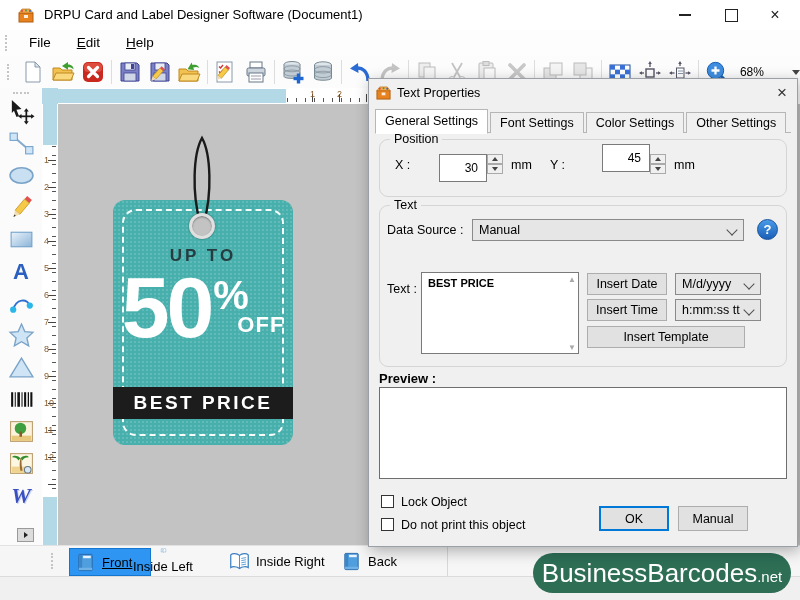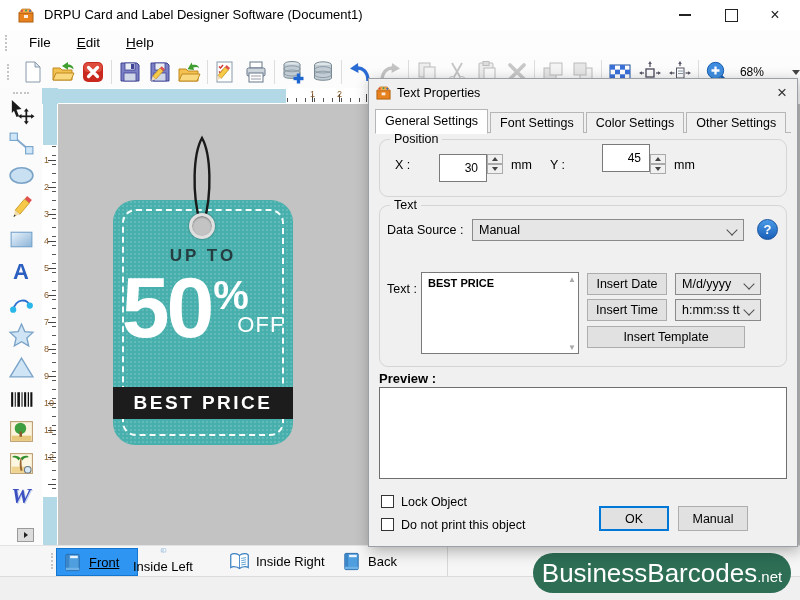--- a/index.html
+++ b/index.html
@@ -56,43 +56,43 @@
   .v-hl-top{position:absolute;left:1px;top:0;width:14px;height:41px;background:#b3d9e6;}
   .v-hl-bot{position:absolute;left:1px;top:393px;width:14px;height:48px;background:#b3d9e6;}
   .vticks{position:absolute;top:42px;height:350px;right:2px;width:4px;
           background:repeating-linear-gradient(180deg,#555 0 1px,transparent 1px 9px);}
   .vticks-major{position:absolute;top:56px;height:330px;right:2px;width:8px;
           background:repeating-linear-gradient(180deg,#444 0 1px,transparent 1px 27px);}
   .vnum{position:absolute;left:2px;font-size:9px;color:#8a5a28;}
 
   
   .canvas{position:absolute;left:58px;top:104px;right:0;height:441px;background:#c3c3c3;}
-  .tag{position:absolute;left:55px;top:96px;width:180px;height:245px;background:#48b0ac;border-radius:22px;
+  .tag{position:absolute;left:55px;top:96px;width:180px;height:245px;background:#48b0ac;border-radius:12px;
        background-image:radial-gradient(rgba(255,255,255,.14) 1px,transparent 1px);background-size:4px 4px;}
   .tag-dashed{position:absolute;left:9px;right:9px;top:9px;bottom:9px;border:2px dashed rgba(255,255,255,.95);border-radius:14px;}
   .tag-upto{position:absolute;left:0;right:0;top:46px;text-align:center;font-size:17px;font-weight:bold;
             letter-spacing:3px;color:#253c40;}
   .tag-bigrow{position:absolute;left:0;right:0;top:72px;display:flex;justify-content:center;align-items:flex-start;color:#fff;}
   .tag-50{font-size:86px;font-weight:bold;line-height:.82;letter-spacing:-3px;}
   .tag-col{display:flex;flex-direction:column;align-items:flex-start;margin-left:2px;padding-top:4px;}
   .tag-pct{font-size:40px;font-weight:bold;line-height:.95;}
-  .tag-off{font-size:22px;font-weight:normal;letter-spacing:1px;line-height:1;margin-left:24px;}
+  .tag-off{font-size:22px;font-weight:bold;letter-spacing:1px;line-height:1;margin-left:24px;}
   .tag-band{position:absolute;left:0;right:0;top:187px;height:32px;background:#1c1c1c;color:#fff;text-align:center;
             line-height:32px;font-size:19px;font-weight:bold;letter-spacing:2.5px;}
   .string-svg{position:absolute;left:122px;top:28px;width:44px;height:98px;}
   .grommet{position:absolute;left:131px;top:109px;width:20px;height:20px;border-radius:50%;background:#c3c3c3;
            border:3px solid #e0e0e0;box-shadow:0 0 2px rgba(0,0,0,.45), inset 0 1px 2px rgba(0,0,0,.4);}
 
   
   .tabbar{position:absolute;left:0;top:545px;right:0;height:30px;background:#f6f6f6;border-top:1px solid #e2e2e2;}
   .tabbar-sep{position:absolute;left:447px;top:0;bottom:0;width:1px;background:#d8d8d8;}
   .ptab{position:absolute;top:2px;height:26px;display:flex;align-items:center;gap:6px;padding:0 5px;font-size:13px;}
   .ptab svg{width:21px;height:21px;}
   .ptab-active{background:#2e95f2;border:1px solid #1576cf;}
-  .pt-front{left:56px;width:70px;text-decoration:underline;}
+  .pt-front{left:69px;width:70px;text-decoration:underline;}
   .pt-il{left:128px;flex-direction:column;}
   .pt-ir{left:224px;}
   .pt-back{left:336px;}
 
   
   .statusbar{position:absolute;left:0;top:576px;right:0;height:24px;background:#f0f0f0;border-top:1px solid #dcdcdc;}
   .brand{position:absolute;left:533px;top:553px;width:258px;height:40px;background:#2d6e55;border-radius:20px;
          display:flex;align-items:baseline;justify-content:center;color:#fff;z-index:30;padding-top:0;}
   .brand-main{font-size:26px;line-height:40px;}
   .brand-suffix{font-size:15px;}

